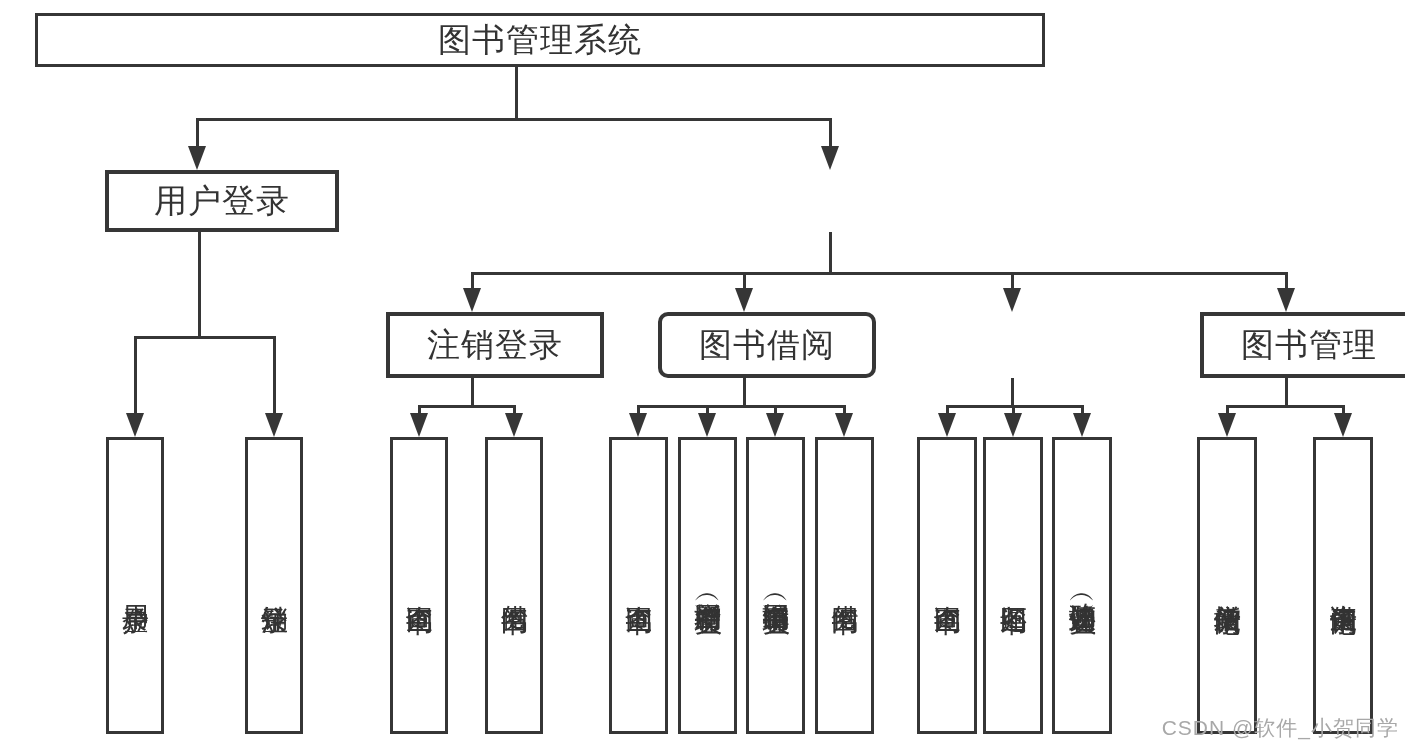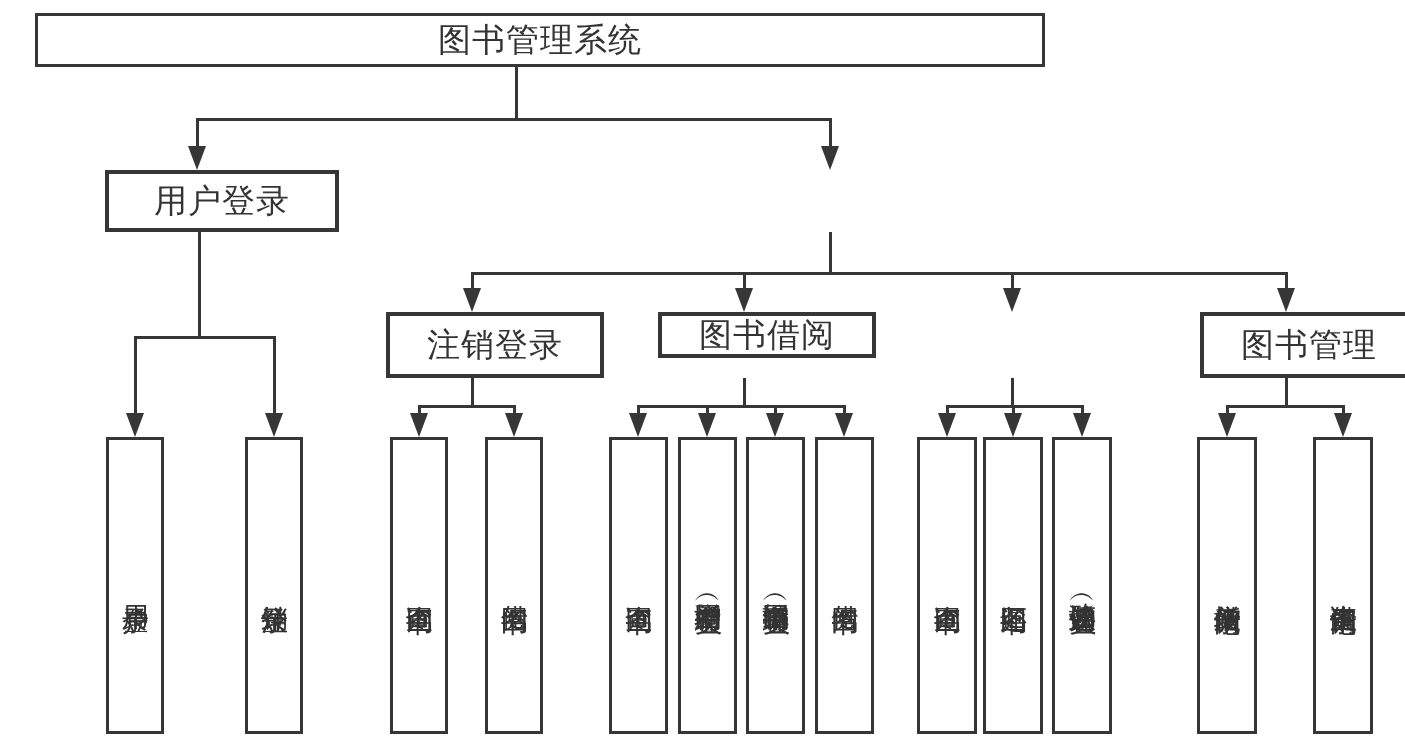--- a/index.html
+++ b/index.html
@@ -89,21 +89,21 @@
   <div class="vline" style="left:743px; top:272px; height:18px;"></div>
   <div class="arrow" style="left:735px; top:288px;"></div>
   <div class="vline" style="left:1011px; top:272px; height:18px;"></div>
   <div class="arrow" style="left:1003px; top:288px;"></div>
   <div class="vline" style="left:1285px; top:272px; height:18px;"></div>
   <div class="arrow" style="left:1277px; top:288px;"></div>
 
   <div class="box hnode l3-node" style="left:363px; top:312px; width:218px; height:66px;">
     <span>注销登录</span>
   </div>
-  <div class="box hnode l3-node" style="left:635px; top:312px; width:218px; height:46px;">
+  <div class="box hnode l3-node" style="left:635px; top:312px; width:218px; height:66px;border-radius:10px;">
     <span>图书借阅</span>
   </div>
   <div class="box hnode l3-node" style="left:1177px; top:312px; width:218px; height:66px;">
     <span>图书管理</span>
   </div>
 
   <div class="vline" style="left:471px; top:378px; height:29px;"></div>
   <div class="hline" style="left:418px; top:405px; width:98px;"></div>
   <div class="vline" style="left:418px; top:405px; height:12px;"></div>
   <div class="arrow" style="left:410px; top:413px;"></div>
@@ -174,14 +174,15 @@
     <span>确认归还（管理员）</span>
   </div>
 
   <div class="box vnode" style="left:1197px; top:437px; width:60px; height:297px;">
     <span>新增借阅记录</span>
   </div>
   <div class="box vnode" style="left:1313px; top:437px; width:60px; height:297px;">
     <span>查询借阅记录</span>
   </div>
 
+  <div class="watermark">CSDN @软件_小贺同学</div>
 
 </div>
 
 </body></html>

